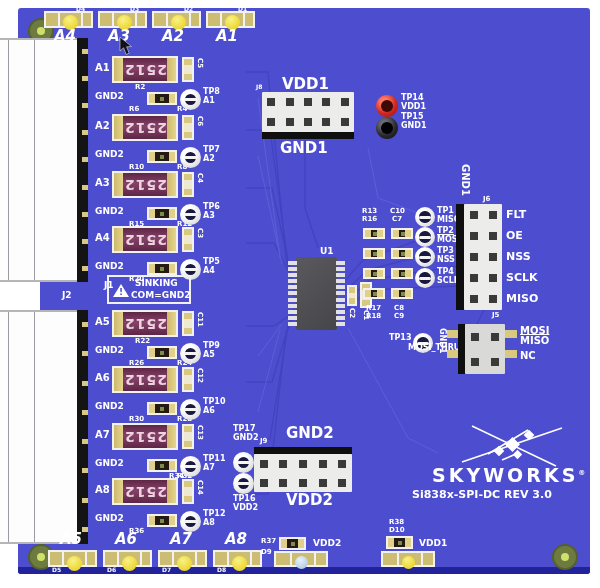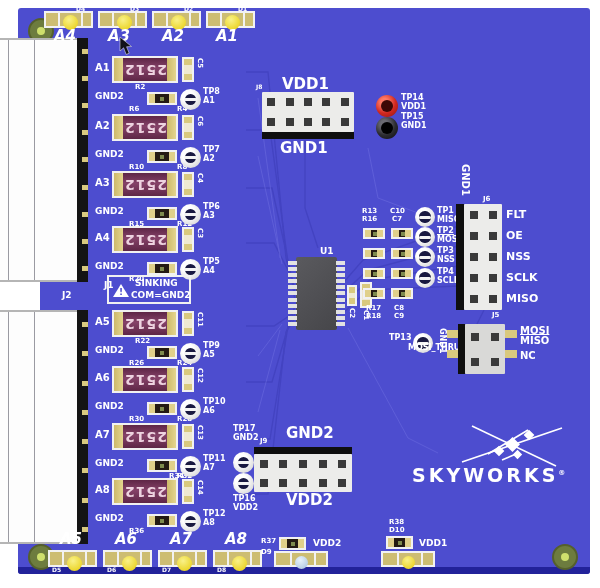--- a/index.html
+++ b/index.html
@@ -668,23 +668,24 @@
       <line x1="4" y1="42" x2="104" y2="8"></line>
       <line x1="14" y1="6" x2="98" y2="46"></line>
       <line x1="30" y1="34" x2="70" y2="10"></line>
       <line x1="44" y1="40" x2="58" y2="34"></line>
       <rect x="50" y="20" width="9" height="9" transform="rotate(45 54.5 24.5)"></rect>
       <rect x="68" y="12" width="6" height="6" transform="rotate(45 71 15)"></rect>
       <rect x="38" y="28" width="6" height="6" transform="rotate(45 41 31)"></rect>
       <rect x="57" y="32" width="5" height="5" transform="rotate(45 59.5 34.5)"></rect>
     </g>
   </svg>
-  <span class="lbl" style="left:412px;top:466px;font-size:19px;letter-spacing:3px;">
+  <span class="lbl" style="left:432px;top:466px;font-size:19px;letter-spacing:3px;">
     <span>SKYWORKS</span><sup style="font-size:7px;">®</sup>
   </span>
+  <span class="lbl f11" style="left:412px;top:489px;font-weight:bold;">Si838x-SPI-DC REV 3.0</span>
 
   <span class="lbl f7" style="left:261px;top:538px;">R37</span>
   <div class="sres" style="left:279px;top:537px;width:27px;height:13px;">
       <span class="pad"></span>
       <span class="mid"></span>
       <span class="pad"></span>
     </div>
   <span class="lbl f9" style="left:313px;top:539px;">VDD2</span>
   <span class="lbl f7" style="left:261px;top:549px;">D9</span>
   <div class="ledpkg" style="left:274px;top:551px;width:54px;height:16px;">

